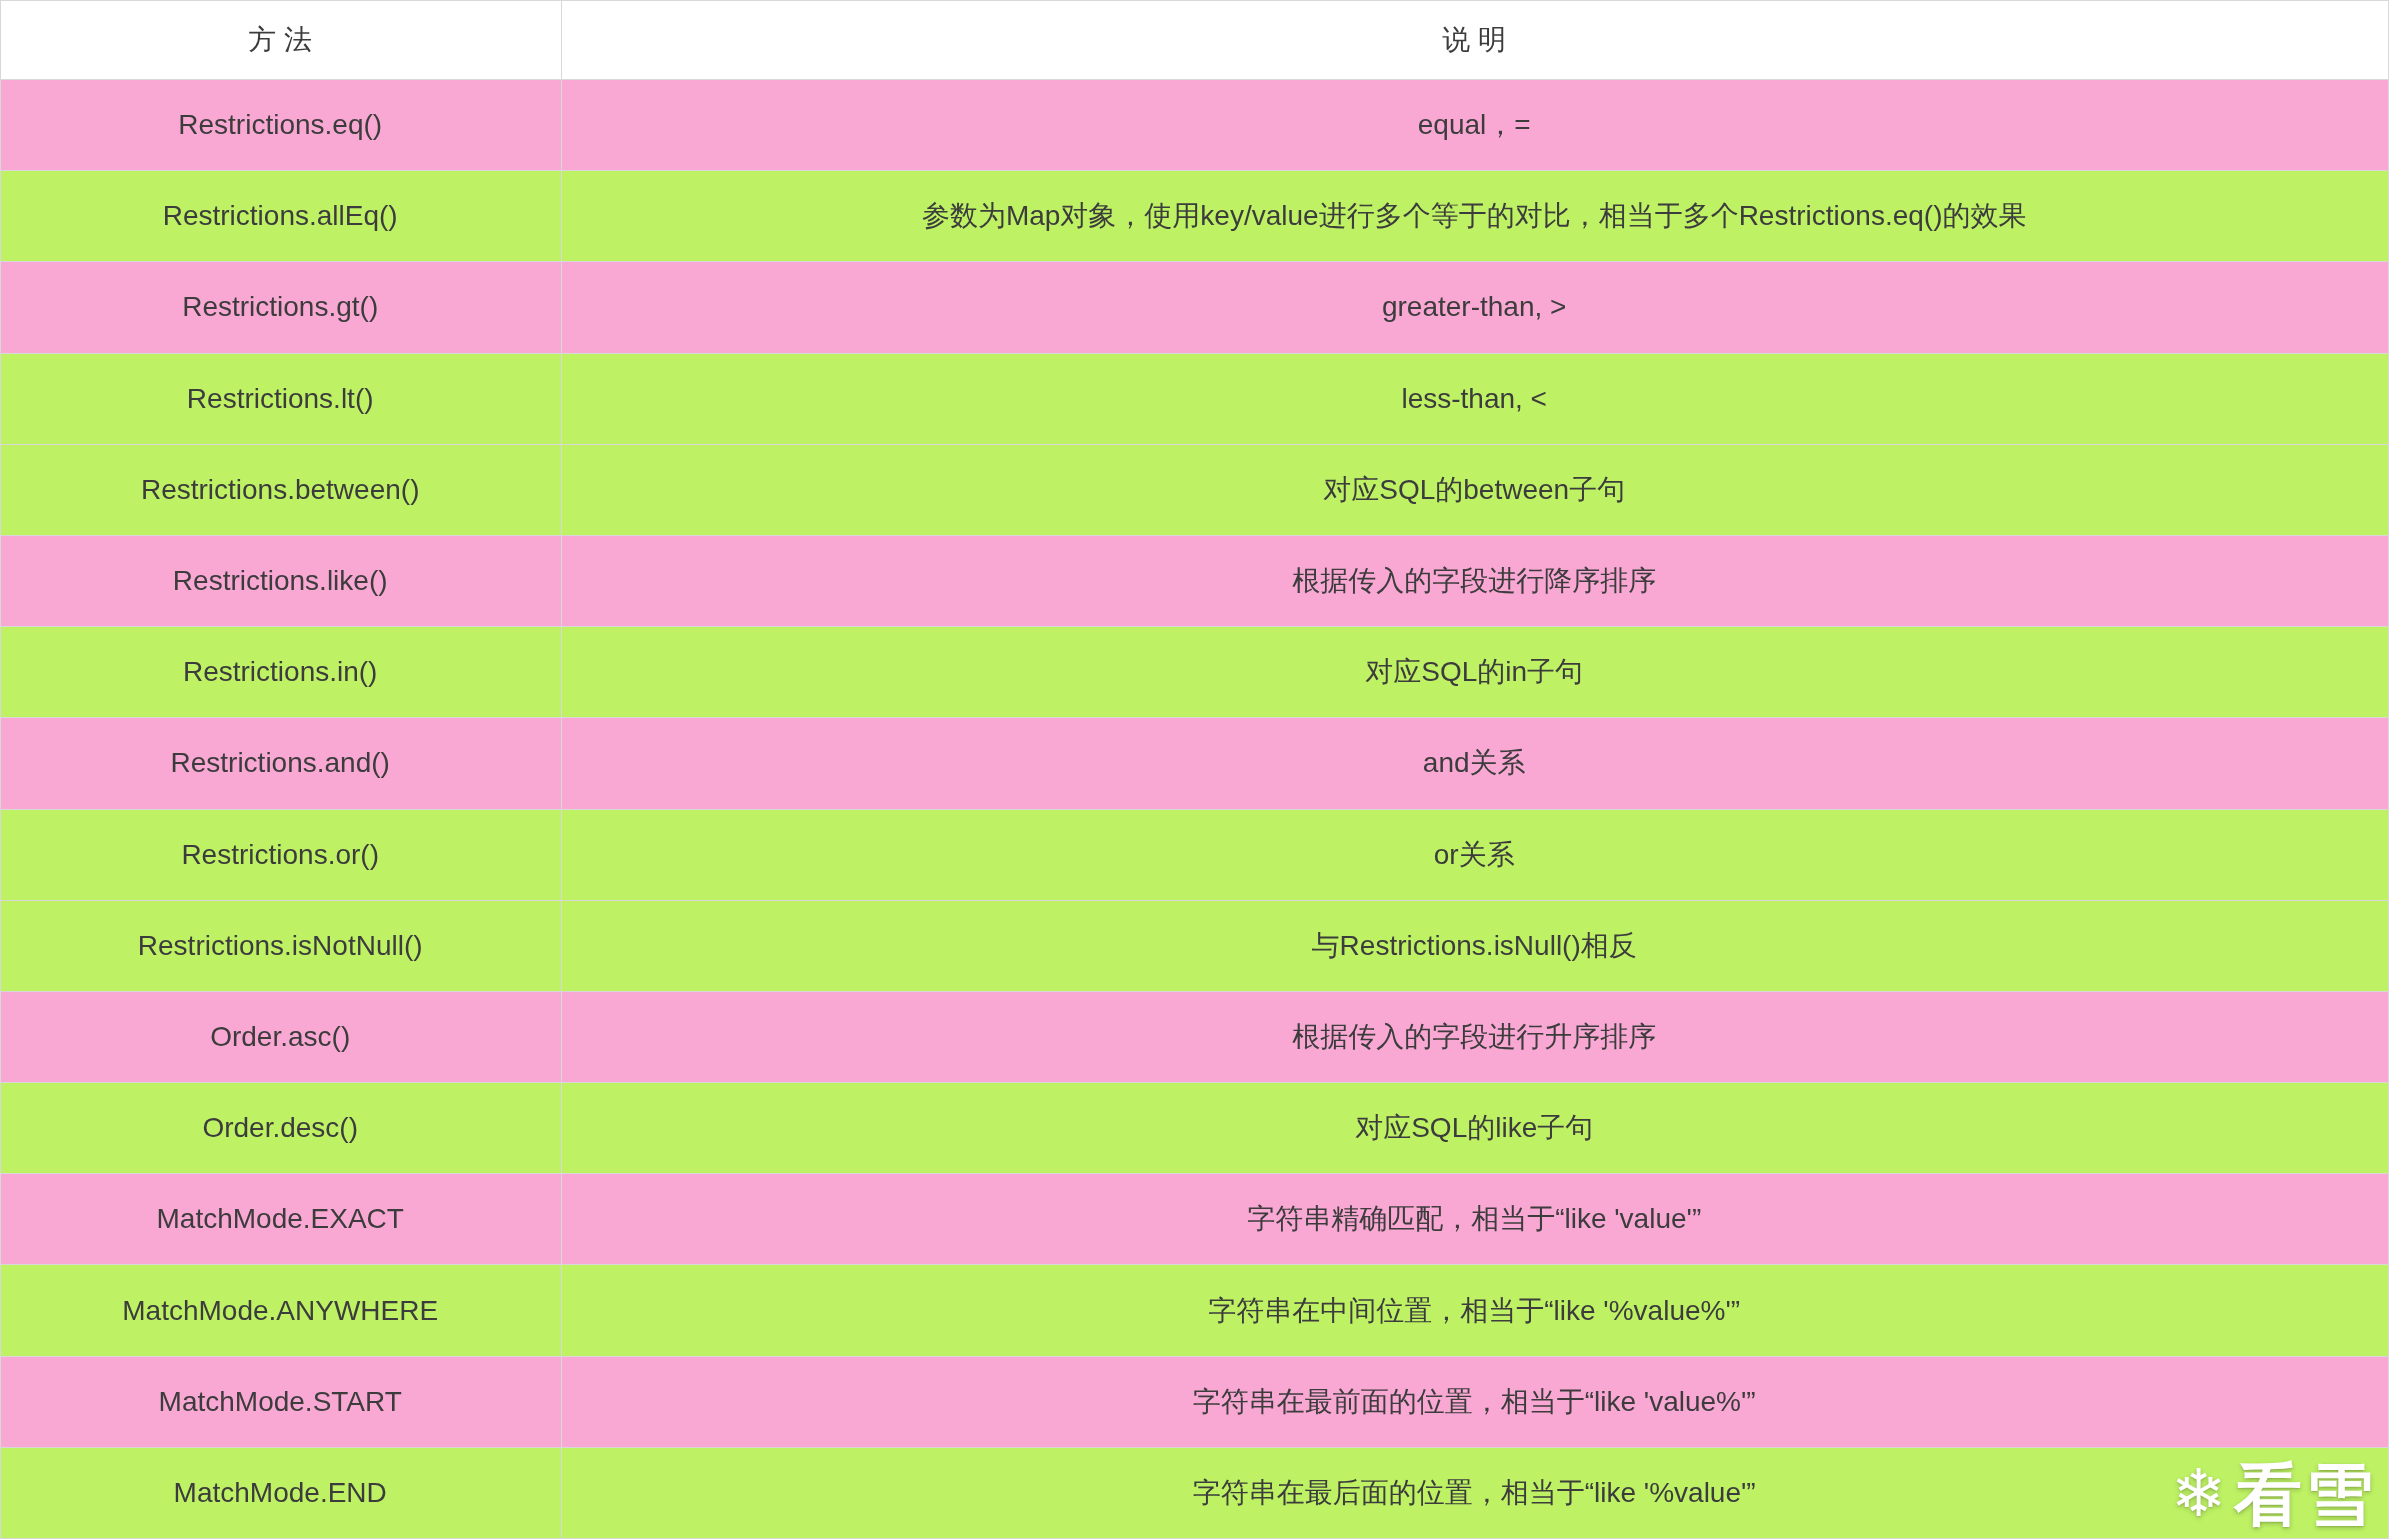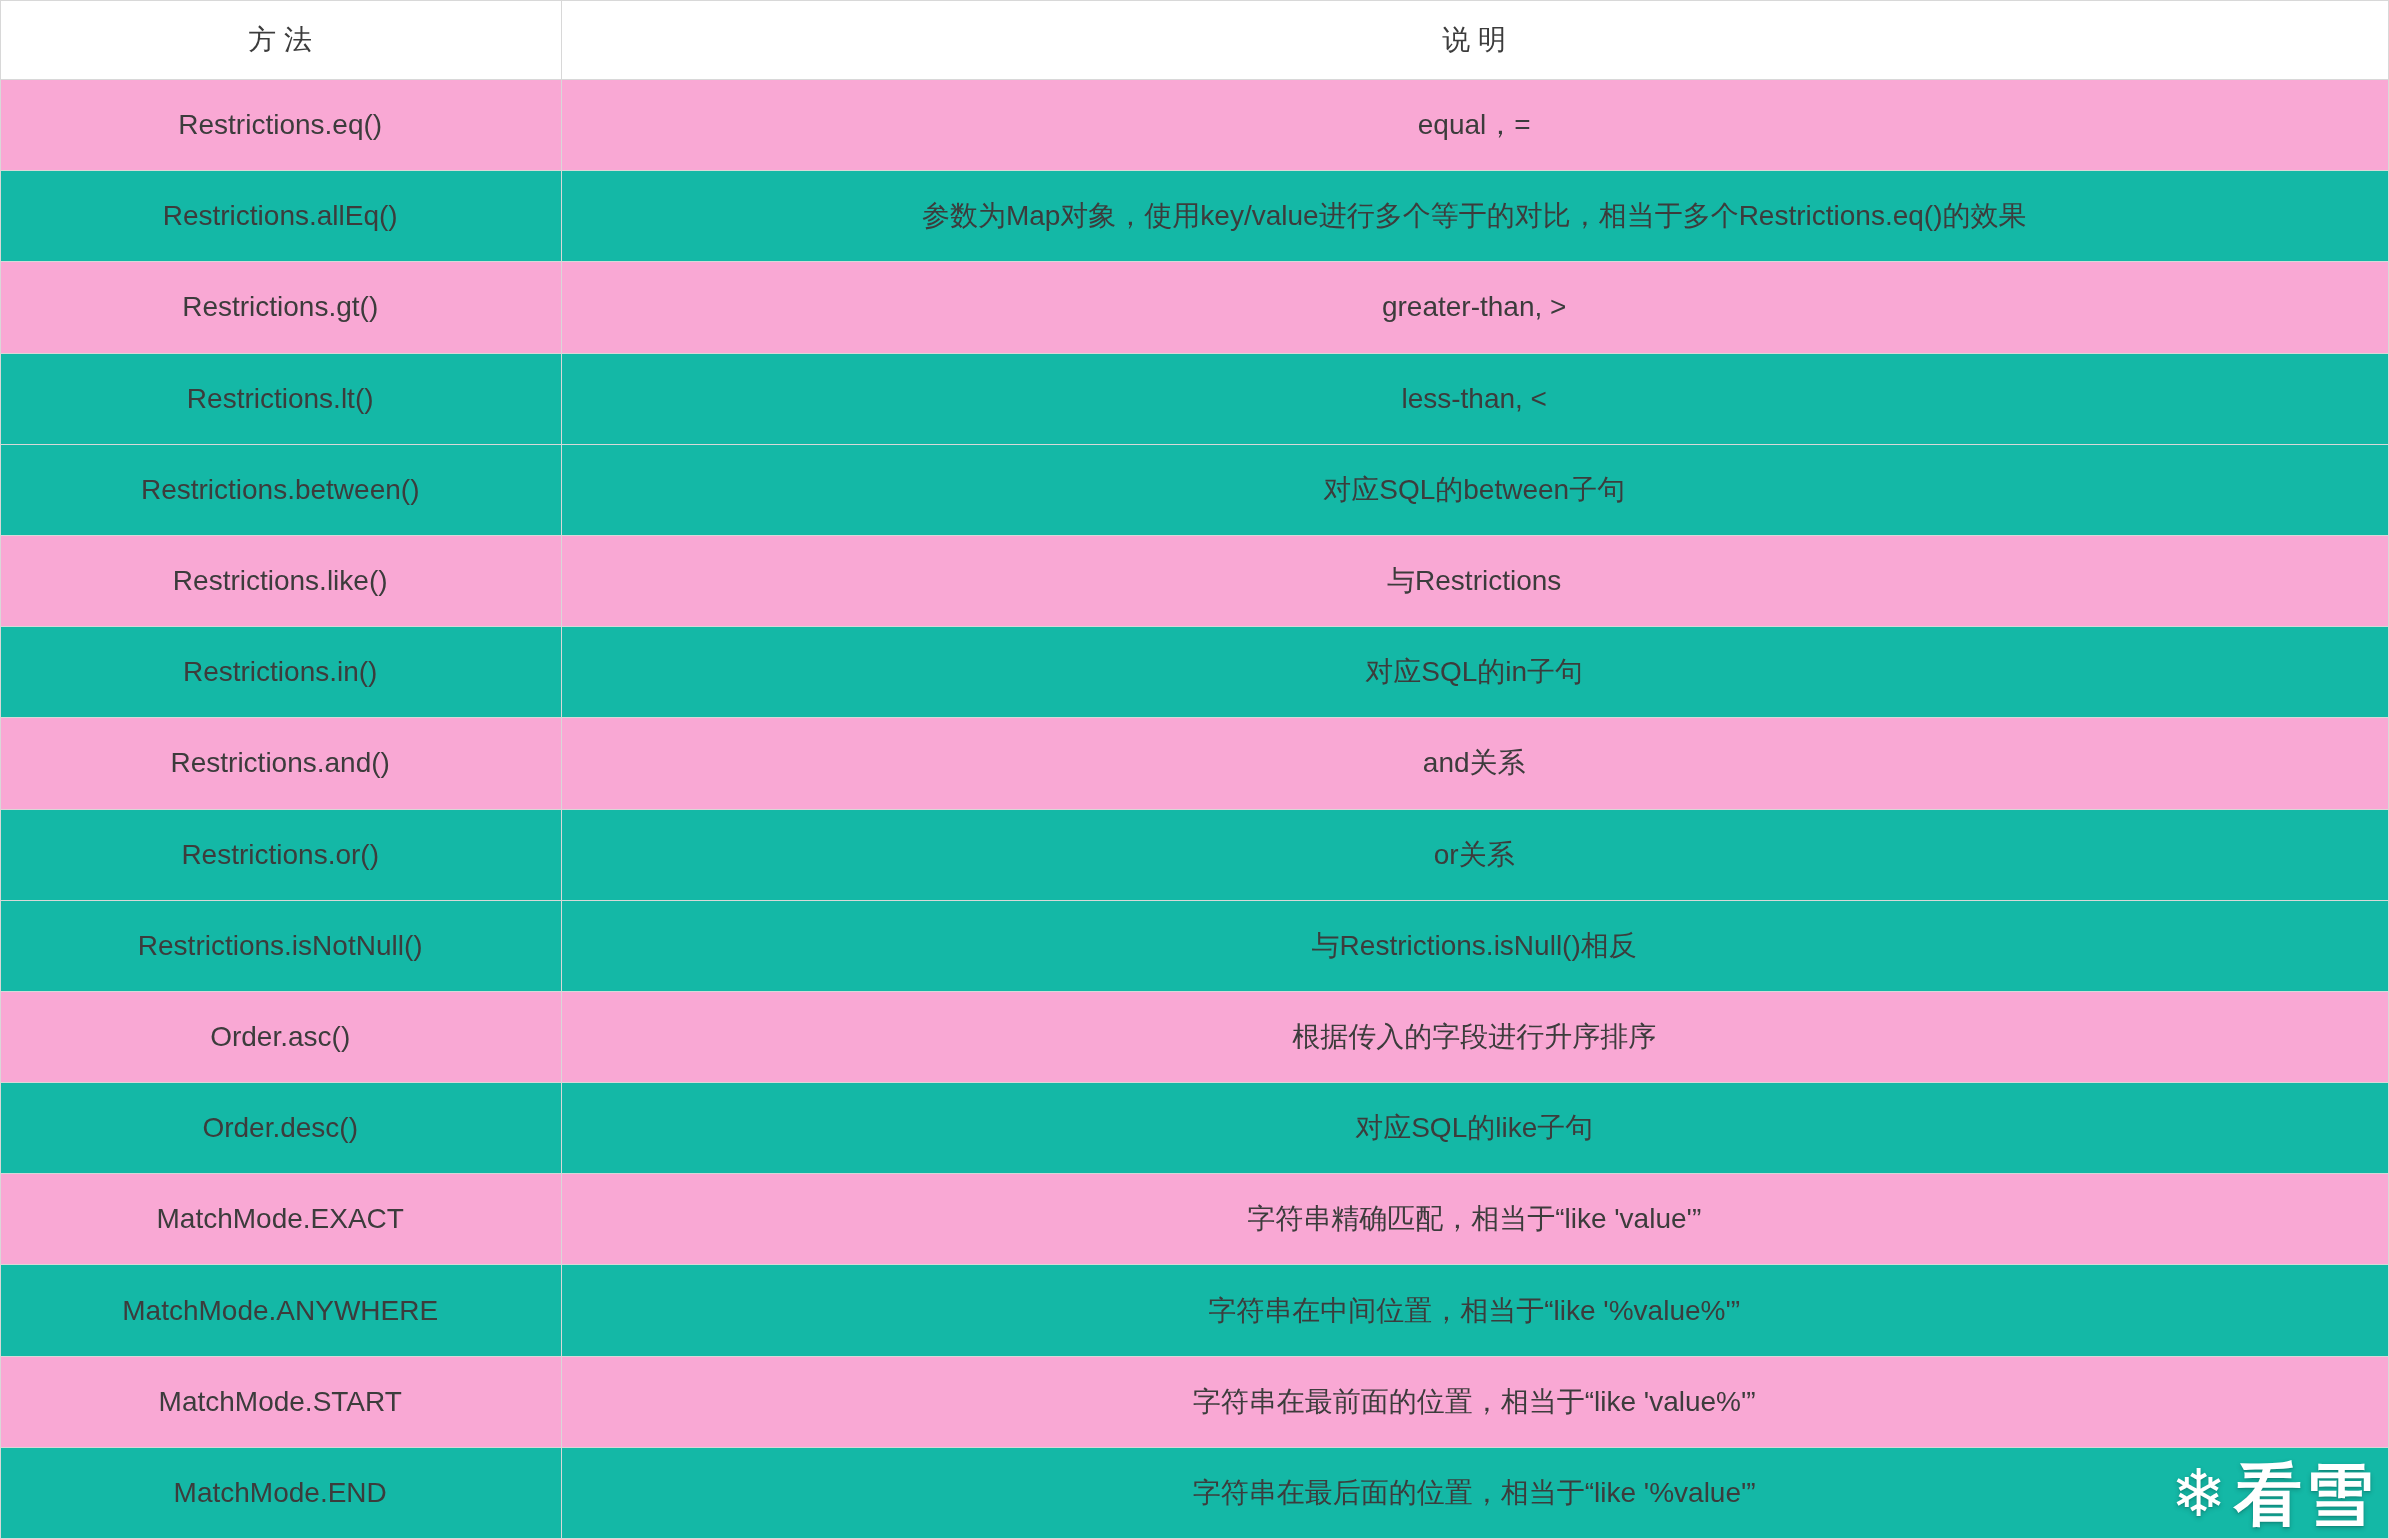--- a/index.html
+++ b/index.html
@@ -22,21 +22,21 @@
   .doc-table td {
     border: 1.6px solid #d8d8d8;
     padding: 0 19px 0 17.4px;
     text-align: center;
     vertical-align: middle;
     font-weight: normal;
     white-space: nowrap;
     overflow: hidden;
   }
   .doc-table thead tr { height: 79px; background: #ffffff; }
-  .doc-table tbody tr { height: 81px; background: #14b8a6; }
+  .doc-table tbody tr { height: 81px; background: #bef264; }
   .doc-table tbody tr.alt { background: #f9a8d4; }
   .col-method { width: 561px; }
   .watermark {
     position: absolute;
     right: 12.6px;
     bottom: 11px;
     display: flex;
     align-items: center;
     gap: 8px;
     color: #ffffff;
@@ -81,21 +81,21 @@
       <tr>
         <td class="col-method">Restrictions.lt()</td>
         <td>less-than, &lt;</td>
       </tr>
       <tr>
         <td class="col-method">Restrictions.between()</td>
         <td>对应SQL的between子句</td>
       </tr>
       <tr class="alt">
         <td class="col-method">Restrictions.like()</td>
-        <td>与Restrictions</td>
+        <td>根据传入的字段进行降序排序</td>
       </tr>
       <tr>
         <td class="col-method">Restrictions.in()</td>
         <td>对应SQL的in子句</td>
       </tr>
       <tr class="alt">
         <td class="col-method">Restrictions.and()</td>
         <td>and关系</td>
       </tr>
       <tr>

